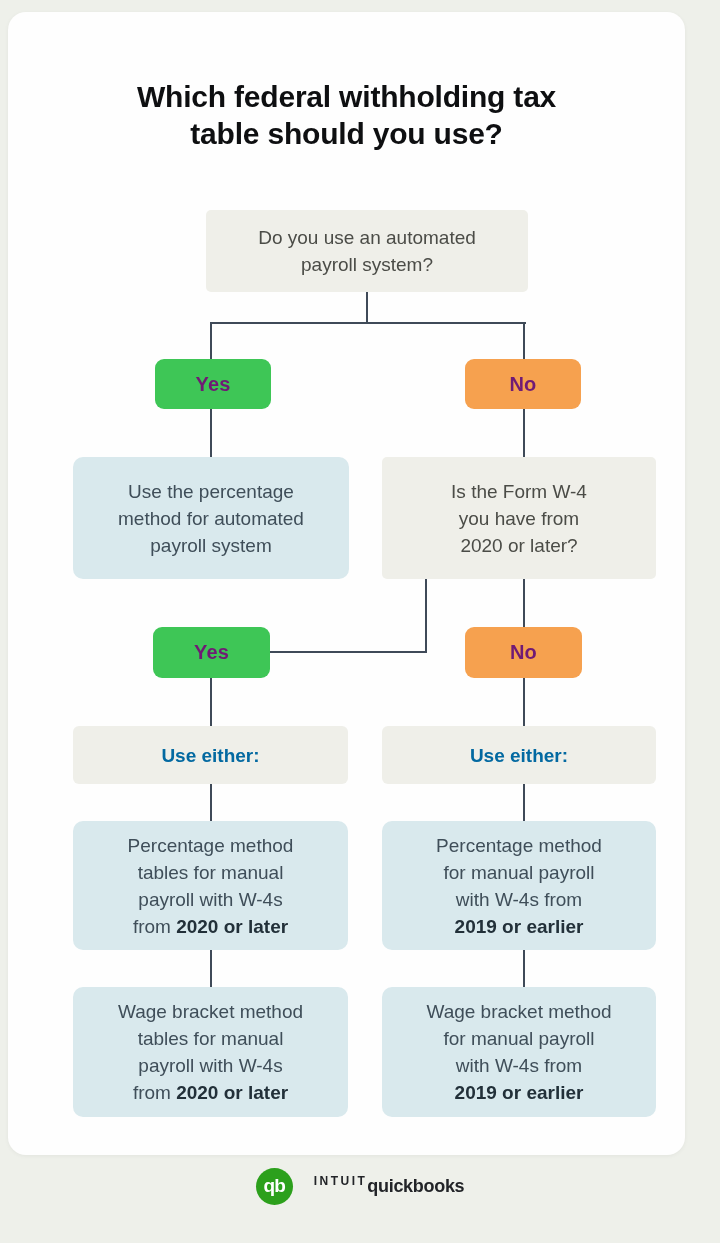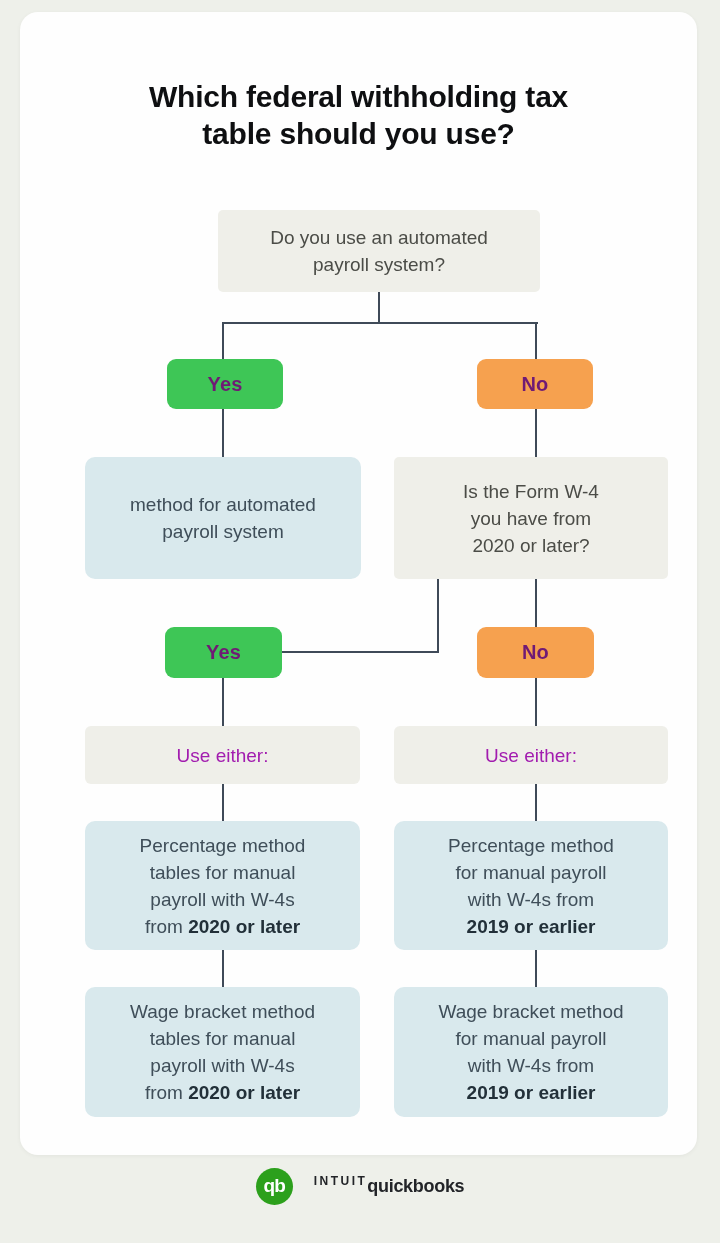--- a/index.html
+++ b/index.html
@@ -1,32 +1,32 @@
 <!DOCTYPE html>
 <html><head>
 <meta charset="utf-8">
 <style>
   * { margin:0; padding:0; box-sizing:border-box; }
   html,body { background:#eef0ea; }
   body { font-family:"Liberation Sans","DejaVu Sans",sans-serif; }
   .page { position:relative; width:720px; height:1243px; background:#eef0ea; overflow:hidden; margin:0 auto; }
-  .card { position:absolute; left:20px; top:12px; width:677px; height:1143px; background:#fefefe; border-radius:18px; box-shadow:0 1px 4px rgba(0,0,0,.05); }
+  .card { position:absolute; left:8px; top:12px; width:677px; height:1143px; background:#fefefe; border-radius:18px; box-shadow:0 1px 4px rgba(0,0,0,.05); }
   .title { position:absolute; left:0; top:66px; width:100%; text-align:center; font-weight:bold; font-size:30px; line-height:37px; color:#0e0f11; letter-spacing:-.2px; }
   .title span { display:block; }
 
   .seg { position:absolute; background:#3f4a58; }
 
   .box { position:absolute; display:flex; flex-direction:column; align-items:center; justify-content:center; text-align:left; font-size:19px; line-height:27px; }
   .box .line { display:block; }
   .neutral { background:#efefe9; border-radius:5px; color:#4b4c47; }
   .info { background:#d9e9ed; border-radius:10px; color:#3f4e59; }
   .decision { border-radius:9px; font-weight:bold; font-size:20px; color:#701a75; letter-spacing:.2px; }
   .yes { background:#3ec656; }
   .no { background:#f6a14f; }
-  .either { font-weight:normal; color:#a21caf;border-radius:6px; }
+  .either { font-weight:bold; color:#0369a1;border-radius:6px; }
   .info b { color:#223039; }
 
   .footer-logo { position:absolute; left:0; top:1168px; width:100%; display:flex; align-items:center; justify-content:center; gap:21px; }
   .logo-circle { width:37px; height:37px; border-radius:50%; background:#2ca01c; display:flex; align-items:center; justify-content:center; color:#fff; font-weight:bold; font-size:19px; letter-spacing:-1px; padding-bottom:2px; }
   .logo-text { display:flex; flex-direction:row; align-items:flex-start; }
   .intuit { font-size:12px; font-weight:bold; letter-spacing:2.5px; color:#222428; line-height:13px; }
   .qbooks { font-size:18px; font-weight:bold; color:#222428; line-height:23px; letter-spacing:-.3px; }
 </style>
 </head>
 <body>
@@ -61,20 +61,21 @@
     </div>
 
     <div class="box decision yes" style="left:147px; top:347px; width:116px; height:50px;">
       <span class="line">Yes</span>
     </div>
     <div class="box decision no" style="left:457px; top:347px; width:116px; height:50px;">
       <span class="line">No</span>
     </div>
 
     <div class="box info" style="left:65px; top:445px; width:276px; height:122px;">
+      <span class="line">Use the percentage</span>
       <span class="line">method for automated</span>
       <span class="line">payroll system</span>
     </div>
 
     <div class="box neutral" style="left:374px; top:445px; width:274px; height:122px;">
       <span class="line">Is the Form W-4</span>
       <span class="line">you have from</span>
       <span class="line">2020 or later?</span>
     </div>
 

